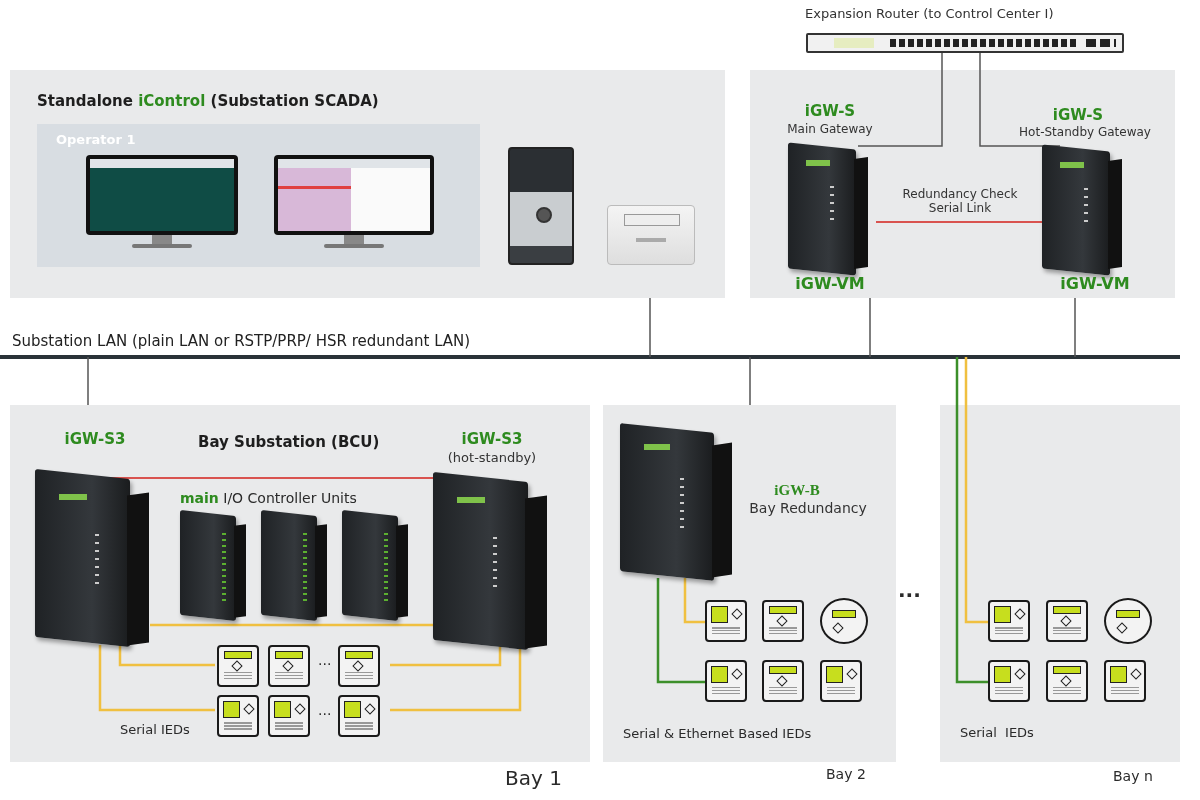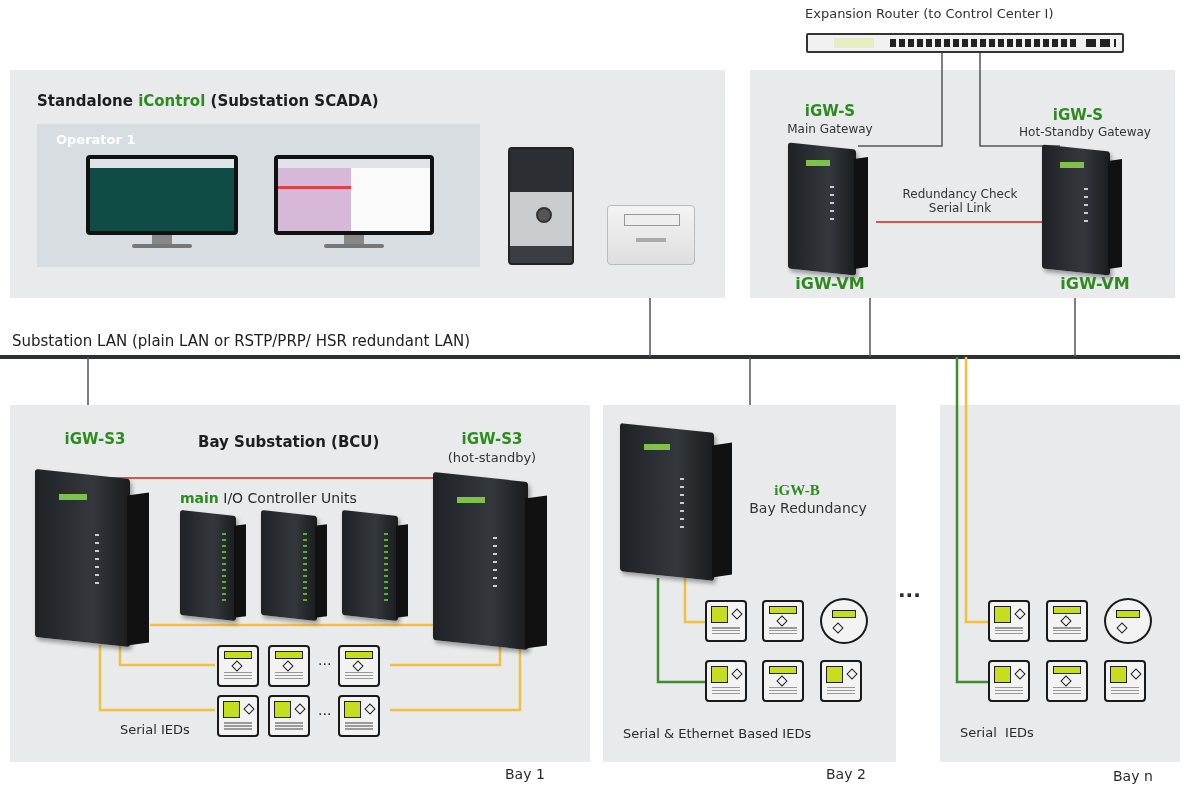--- a/index.html
+++ b/index.html
@@ -203,21 +203,21 @@
     <div class="rows"></div>
   </div>
 <div class="lbl" style="left:318px;top:702px;font-size:14px;">...</div>
 <div class="ied" style="left:338px;top:695px;">
     <div class="sq"></div>
     <div class="pad" style="left:26px;top:8px;"></div>
     <div class="rows"></div>
   </div>
 
 <div class="lbl" style="left:120px;top:722px;font-size:13px;">Serial IEDs</div>
-<div class="lbl" style="left:505px;top:766px;font-size:14px;">Bay 1</div>
+<div class="lbl" style="left:505px;top:766px;font-size:20px;">Bay 1</div>
 
 <div class="device" style="left:620px;top:428px;width:125px;height:155px;">
   <div class="body" style="left:0;top:0;width:94px;height:148px;transform:skewY(6deg);"></div>
   <div class="fin" style="left:92px;top:16px;width:20px;height:132px;transform:skewY(-8deg);"></div>
   <div class="screen" style="left:24px;top:16px;width:26px;"></div>
   <div class="dots" style="left:60px;top:50px;height:50px;"></div>
 </div>
 <div class="lbl dev-label" style="left:762px;top:482px;width:70px;font-family:Liberation Serif, serif;">iGW-B</div>
 <div class="lbl sub" style="left:748px;top:500px;width:120px;font-size:14px;">Bay Redundancy</div>
 

